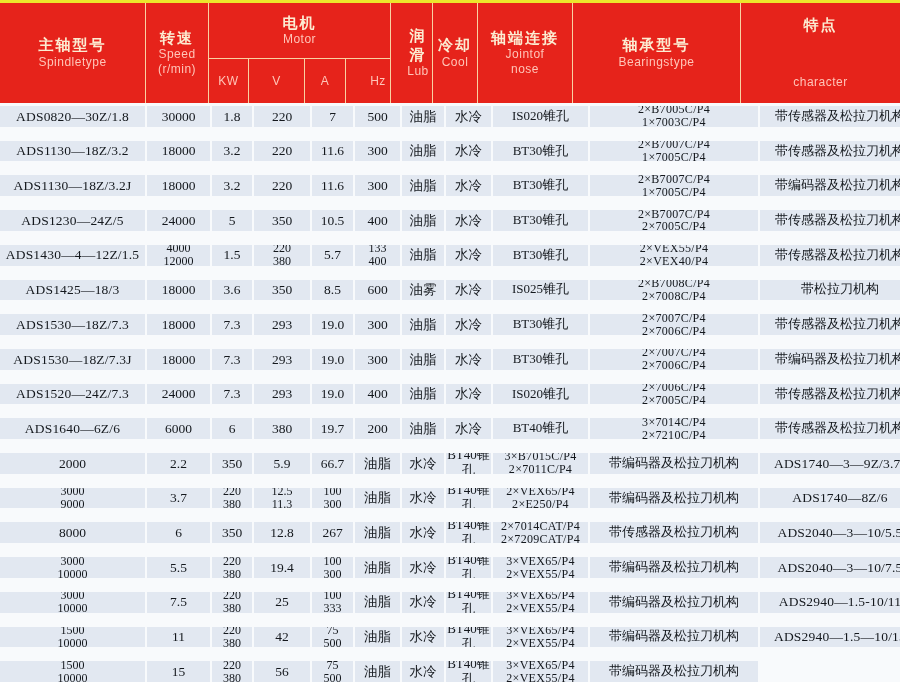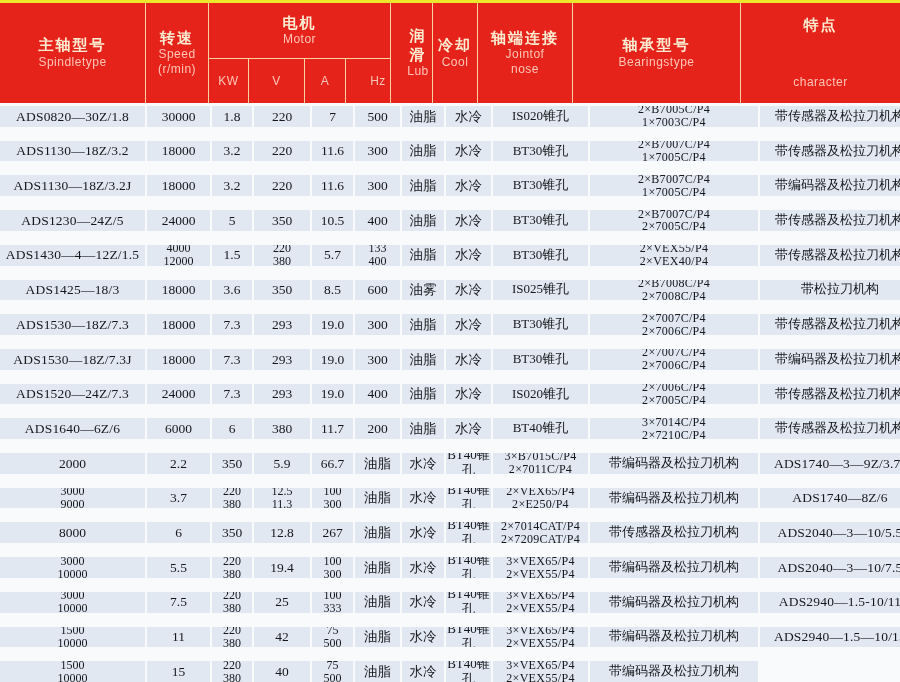--- a/index.html
+++ b/index.html
@@ -220,21 +220,21 @@
       <div class="cell c-lub">油脂</div>
       <div class="cell c-cool">水冷</div>
       <div class="cell c-joint">IS020锥孔</div>
       <div class="cell c-bearing multi">2×7006C/P4
 2×7005C/P4</div>
       <div class="cell c-character">带传感器及松拉刀机构</div>
       <div class="cell c-model">ADS1640—6Z/6</div>
       <div class="cell c-speed">6000</div>
       <div class="cell c-kw">6</div>
       <div class="cell c-v">380</div>
-      <div class="cell c-a">11.7</div>
+      <div class="cell c-a">19.7</div>
       <div class="cell c-hz">200</div>
       <div class="cell c-lub">油脂</div>
       <div class="cell c-cool">水冷</div>
       <div class="cell c-joint">BT40锥孔</div>
       <div class="cell c-bearing multi">3×7014C/P4
 2×7210C/P4</div>
       <div class="cell c-character">带传感器及松拉刀机构</div>
       <div class="cell c-speed">2000</div>
       <div class="cell c-kw">2.2</div>
       <div class="cell c-v">350</div>
@@ -318,21 +318,21 @@
       <div class="cell c-joint">BT40锥孔</div>
       <div class="cell c-bearing multi">3×VEX65/P4
 2×VEX55/P4</div>
       <div class="cell c-character">带编码器及松拉刀机构</div>
       <div class="cell c-model">ADS2940—1.5—10/15</div>
       <div class="cell c-speed multi">1500
 10000</div>
       <div class="cell c-kw">15</div>
       <div class="cell c-v multi">220
 380</div>
-      <div class="cell c-a">40</div>
+      <div class="cell c-a">56</div>
       <div class="cell c-hz multi">75
 500</div>
       <div class="cell c-lub">油脂</div>
       <div class="cell c-cool">水冷</div>
       <div class="cell c-joint">BT40锥孔</div>
       <div class="cell c-bearing multi">3×VEX65/P4
 2×VEX55/P4</div>
       <div class="cell c-character">带编码器及松拉刀机构</div>
     </div>
 

